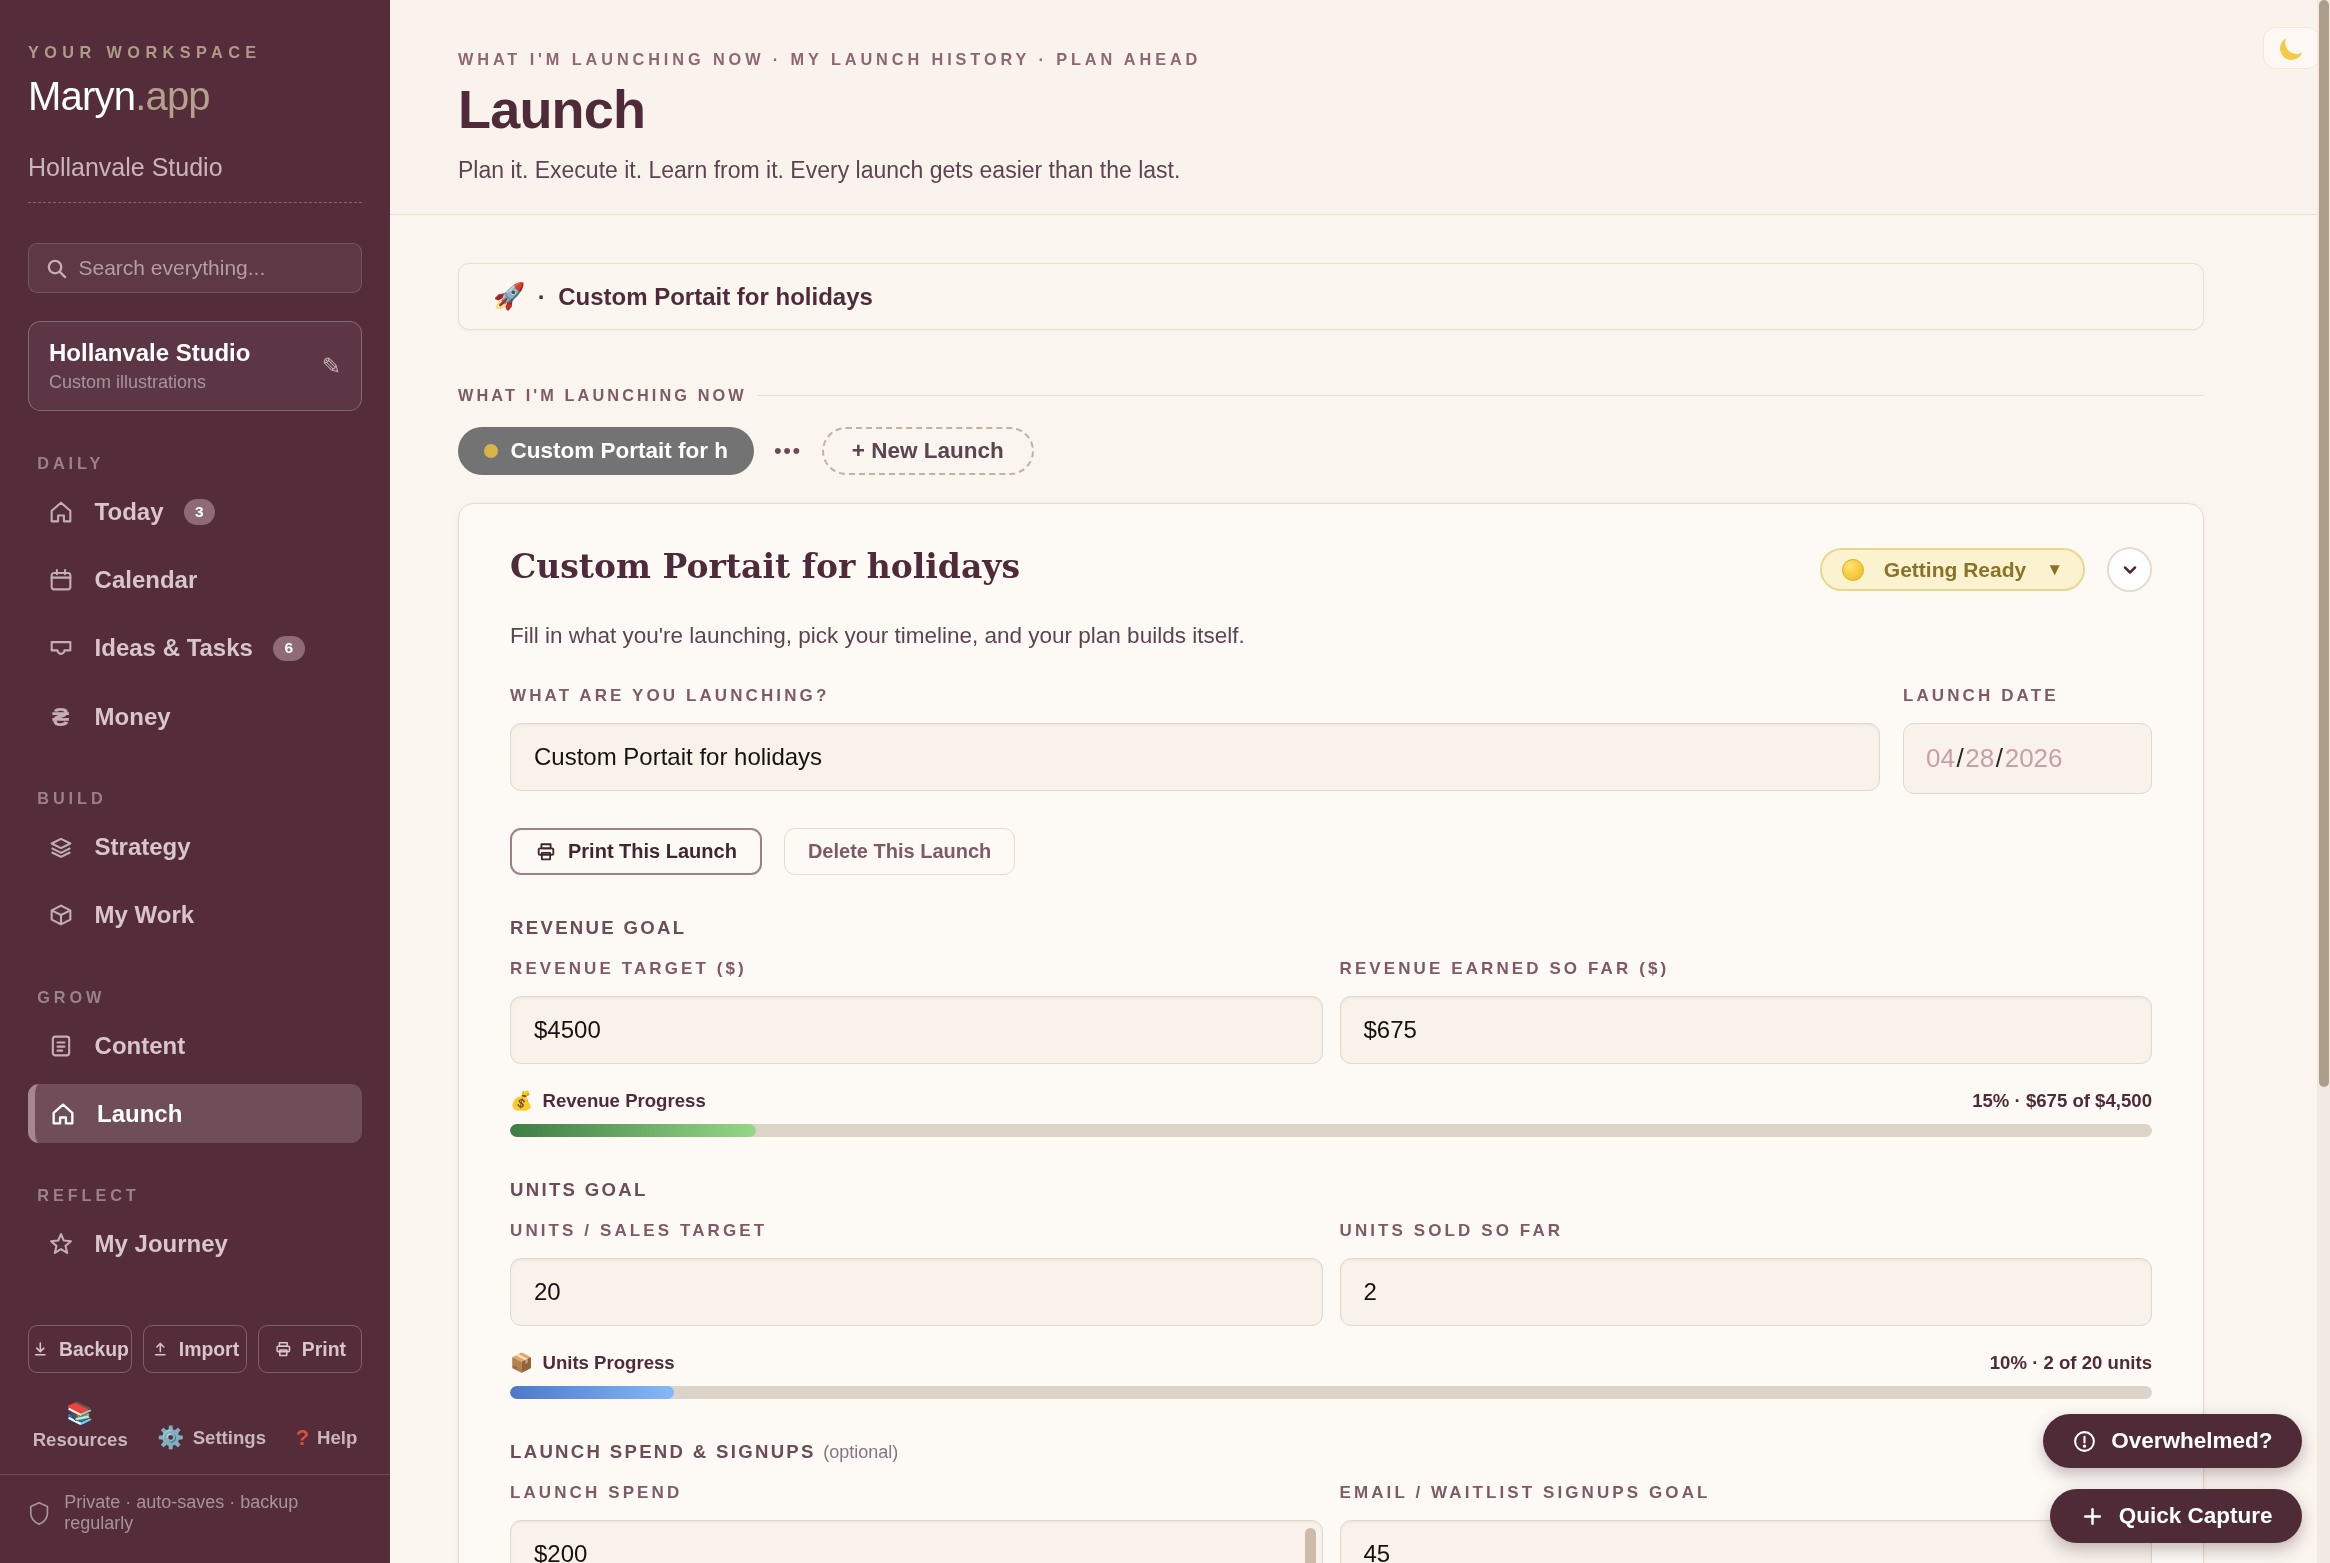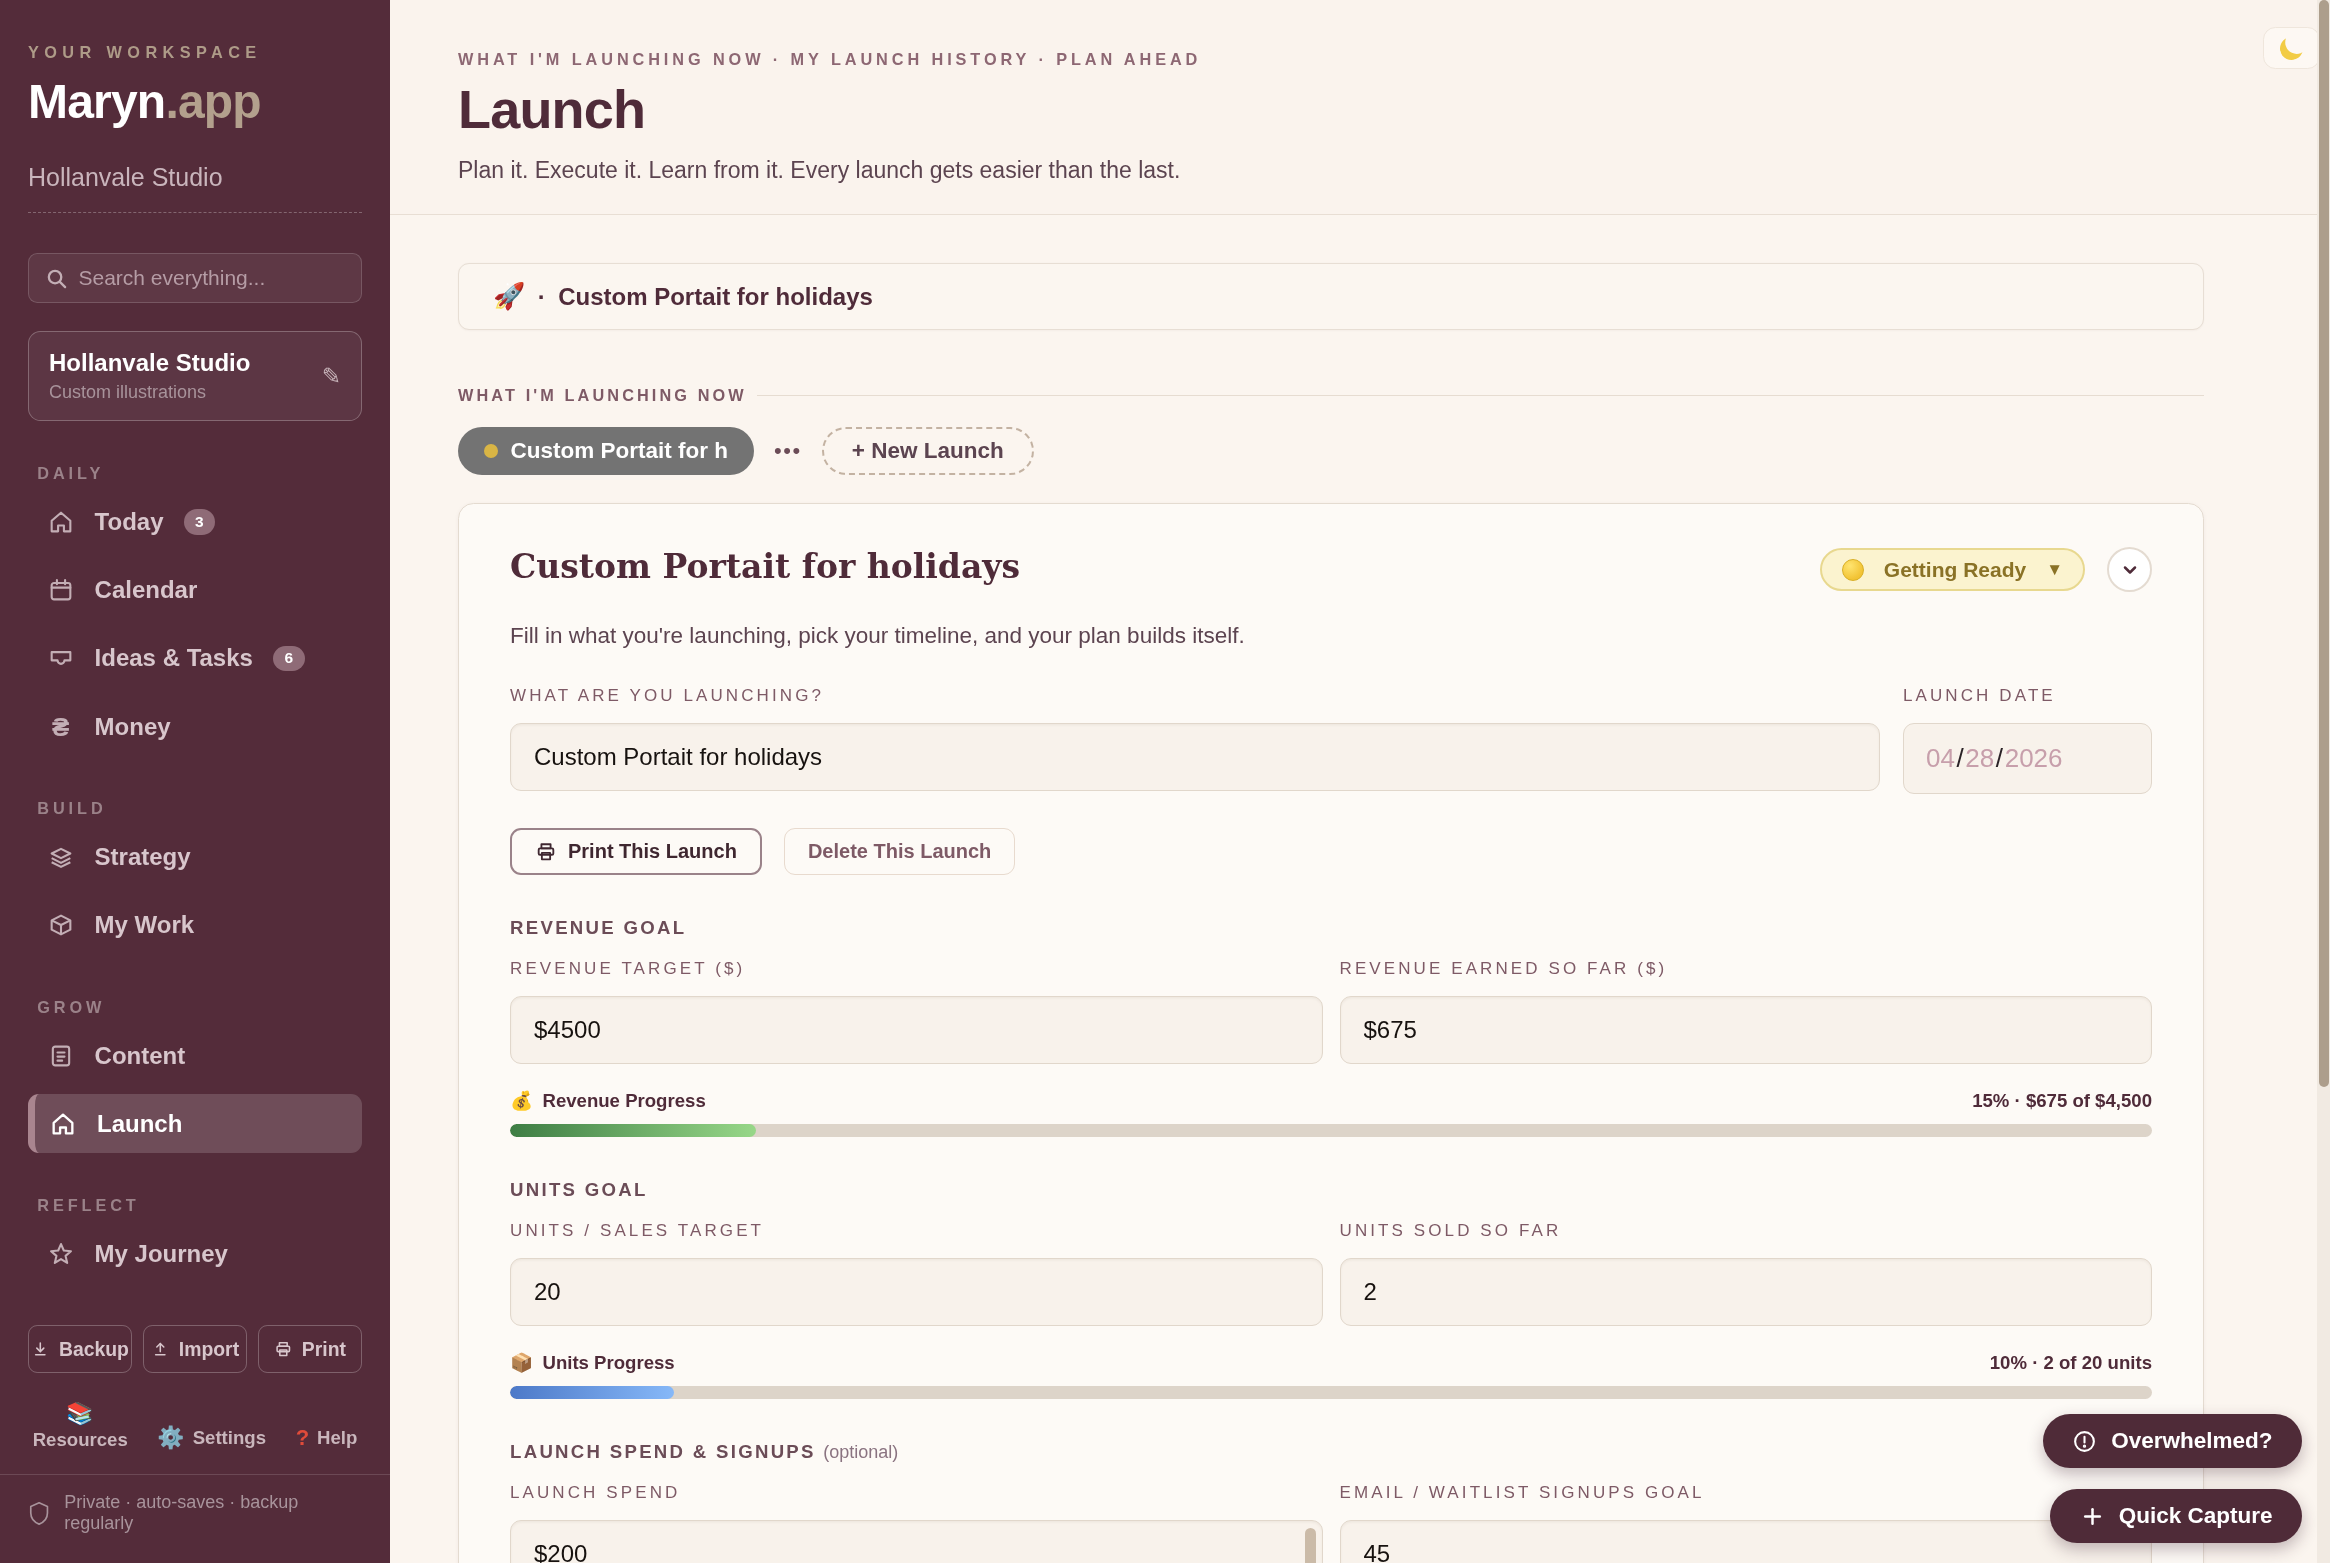--- a/index.html
+++ b/index.html
@@ -4,21 +4,21 @@
 <style>
   * { margin:0; padding:0; box-sizing:border-box; }
   html,body { width:2330px; height:1563px; }
   body { font-family:"Liberation Sans", sans-serif; background:#FBF5EF; overflow:hidden; }
   #app { position:relative; width:2330px; height:1563px; display:flex; overflow:hidden; }
 
   
   .sidebar { width:390px; min-width:390px; height:100%; background:#542C3A; color:#D8C6CC;
              display:flex; flex-direction:column; padding:43px 28px 0 28px; position:relative; }
   .sb-eyebrow { color:#AE9B88; font-size:16.3px; font-weight:bold; letter-spacing:5.4px; }
-  .sb-logo { margin-top:12.4px; font-size:48px; font-weight:700; color:#FFFFFF; letter-spacing:-0.8px; }
+  .sb-logo { margin-top:12.4px; font-size:40px; font-weight:400; color:#FFFFFF; letter-spacing:-0.8px; }
   .sb-logo .suffix { color:#B3A08D; }
   .sb-workspace-name { margin-top:34px; font-size:25px; color:#C9B5BC; padding-bottom:20px;
                        border-bottom:1.6px dashed rgba(255,255,255,0.28); }
   .sb-search { margin-top:40px; height:50px; border:1.6px solid rgba(255,255,255,0.16);
                background:rgba(255,255,255,0.06); border-radius:9.3px; display:flex; align-items:center;
                gap:11px; padding:0 15.5px; color:#B59CA5; font-size:21px; }
   .sb-search svg { width:23px; height:23px; stroke:#C3AEB5; }
   .sb-card { margin-top:28px; border:1.6px solid rgba(255,255,255,0.25); background:rgba(255,255,255,0.05);
              border-radius:12.4px; padding:17px 20px; position:relative; }
   .sb-card-title { color:#FFFFFF; font-weight:bold; font-size:24px; }
@@ -86,21 +86,21 @@
                   color:#8A7226; font-size:21px; font-weight:bold; cursor:pointer; }
   .status-dot { width:22px; height:22px; border-radius:50%;
                 background:radial-gradient(circle at 35% 30%, #FFE470, #F2C334 70%); border:0.8px solid #D9AF25; }
   .status-caret { font-size:17px; }
   .chev-btn { width:45px; height:45px; border-radius:50%; border:2.3px solid #E4DBD1; background:#FFFFFF;
               display:flex; align-items:center; justify-content:center; cursor:pointer; }
   .chev-btn svg { width:20px; height:20px; stroke:#4F2B39; }
   .card-desc { color:#5C4450; font-size:22.5px; margin-top:31px; }
 
   .form-row-1 { display:flex; gap:23px; margin-top:37px; }
-  .field-label { color:#7E5A66; font-size:17px; font-weight:normal; letter-spacing:3.1px; }
+  .field-label { color:#7E5A66; font-size:17px; font-weight:bold; letter-spacing:3.1px; }
   .grow-col { flex:1; }
   .date-col { width:249px; }
   .t-input { margin-top:17px; width:100%; height:68px; background:#F8F2EB; border:1.6px solid #E1D7CB;
              border-radius:11px; padding:0 23px; font-size:24px; color:#17120F;
              font-family:"Liberation Sans", sans-serif; box-shadow:inset 0 1.6px 2.3px rgba(90,60,45,0.06); }
   .date-box { margin-top:17px; height:71px; background:#F8F2EB; border:1.6px solid #E1D7CB; border-radius:11px;
               display:flex; align-items:center; padding:0 22px; font-size:26px; color:#C79FAB; cursor:text; }
   .date-box .sep { color:#2A2226; padding:0 1.6px; }
 
   .btn-row { display:flex; gap:22px; margin-top:34px; }

